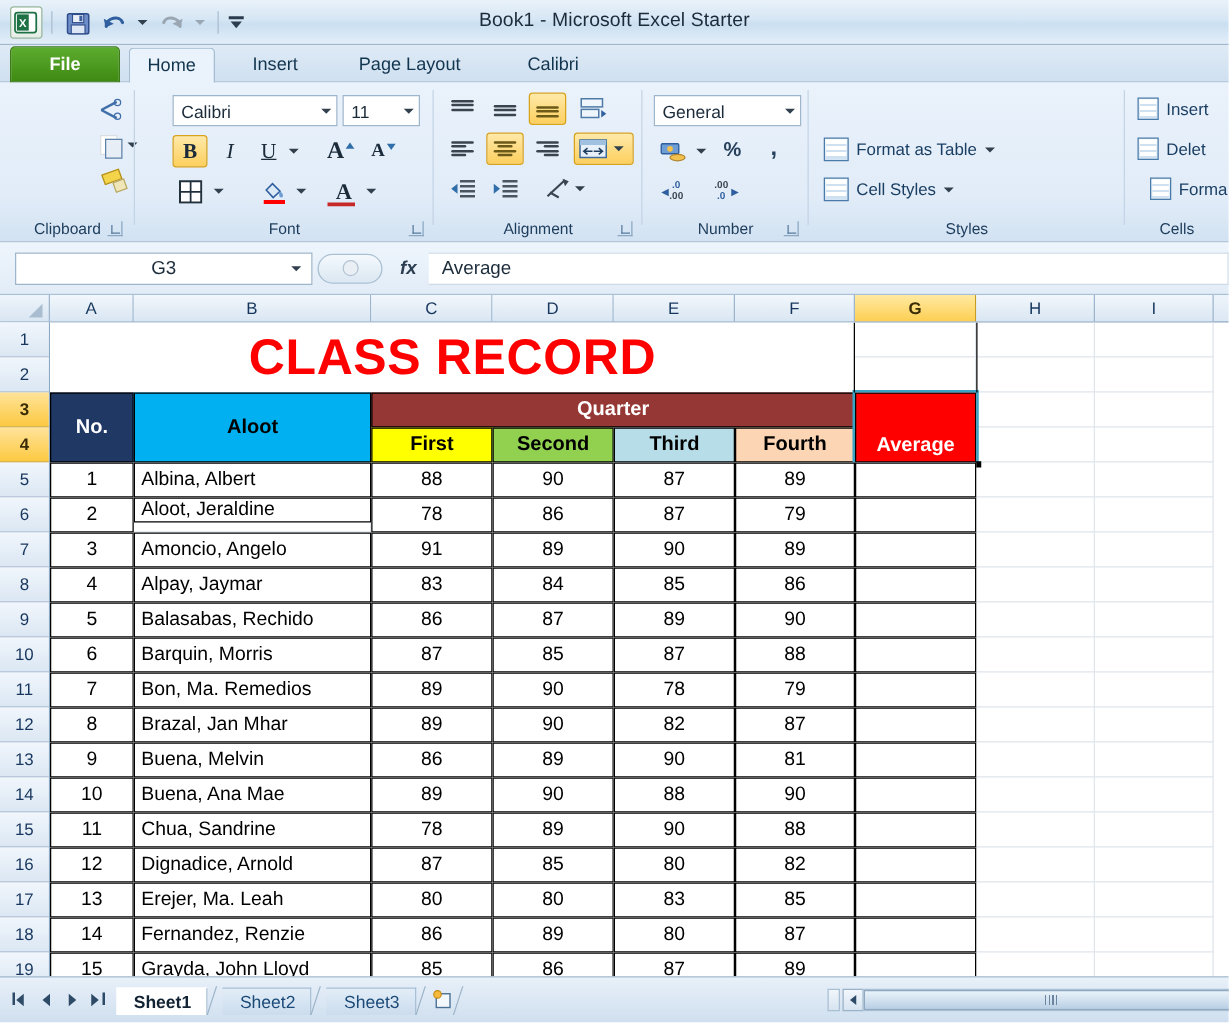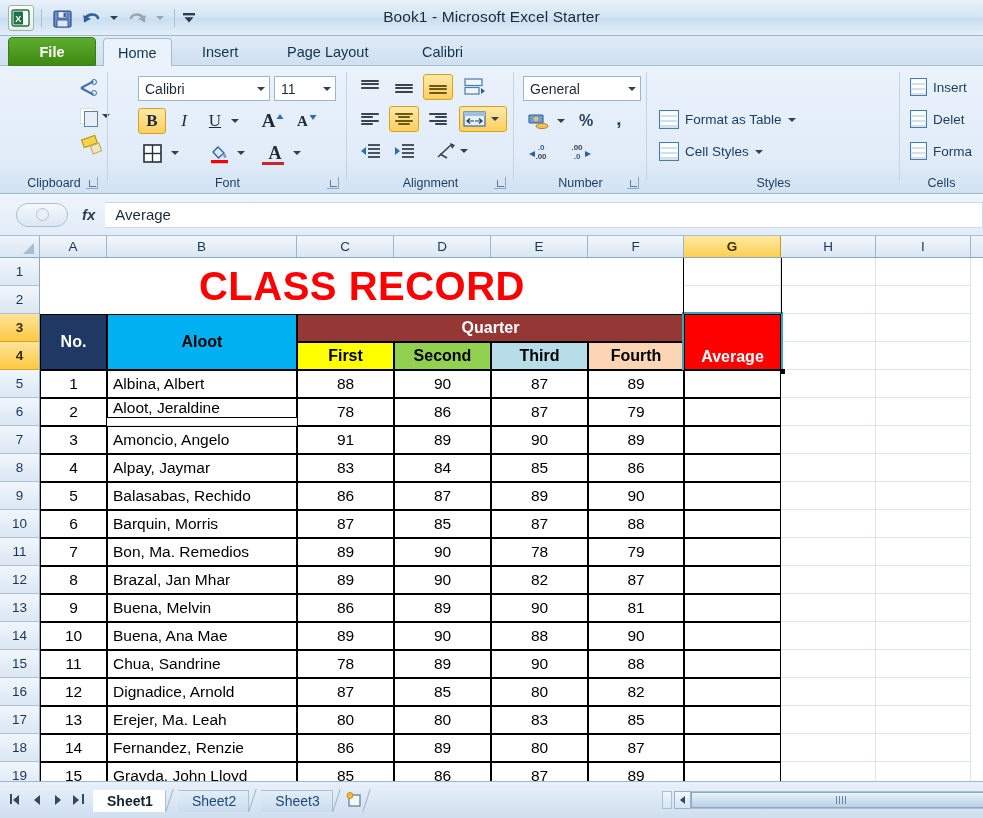--- a/index.html
+++ b/index.html
@@ -558,29 +558,33 @@
 
     <div class="grp" style="left:900px;width:83px;overflow:hidden;">
       <div class="sty-row" style="left:10px;top:12px;">
         <span class="sty-ico" style="width:17px;height:18px;"></span>
         <span>Insert</span>
       </div>
       <div class="sty-row" style="left:10px;top:44px;">
         <span class="sty-ico" style="width:17px;height:18px;"></span>
         <span>Delet</span>
       </div>
-      <div class="sty-row" style="left:10px;top:76px;">
+      <div class="sty-row" style="left:20px;top:76px;">
         <span class="sty-ico" style="width:17px;height:18px;"></span>
         <span>Forma</span>
       </div>
       <div class="grp-label" style="text-align:center;">Cells</div>
     </div>
   </div>
 
   <div class="fbar">
+    <div class="namebox">
+      <span>G3</span>
+      <span class="caret-dn nb-caret"></span>
+    </div>
     <div class="fx-zone">
       <div class="round-btn">
         <div class="round-dot"></div>
       </div>
       <span class="fx-lbl">fx</span>
     </div>
     <div class="fcontent" placeholder="">Average</div>
   </div>
 
   <div class="gridwrap">

